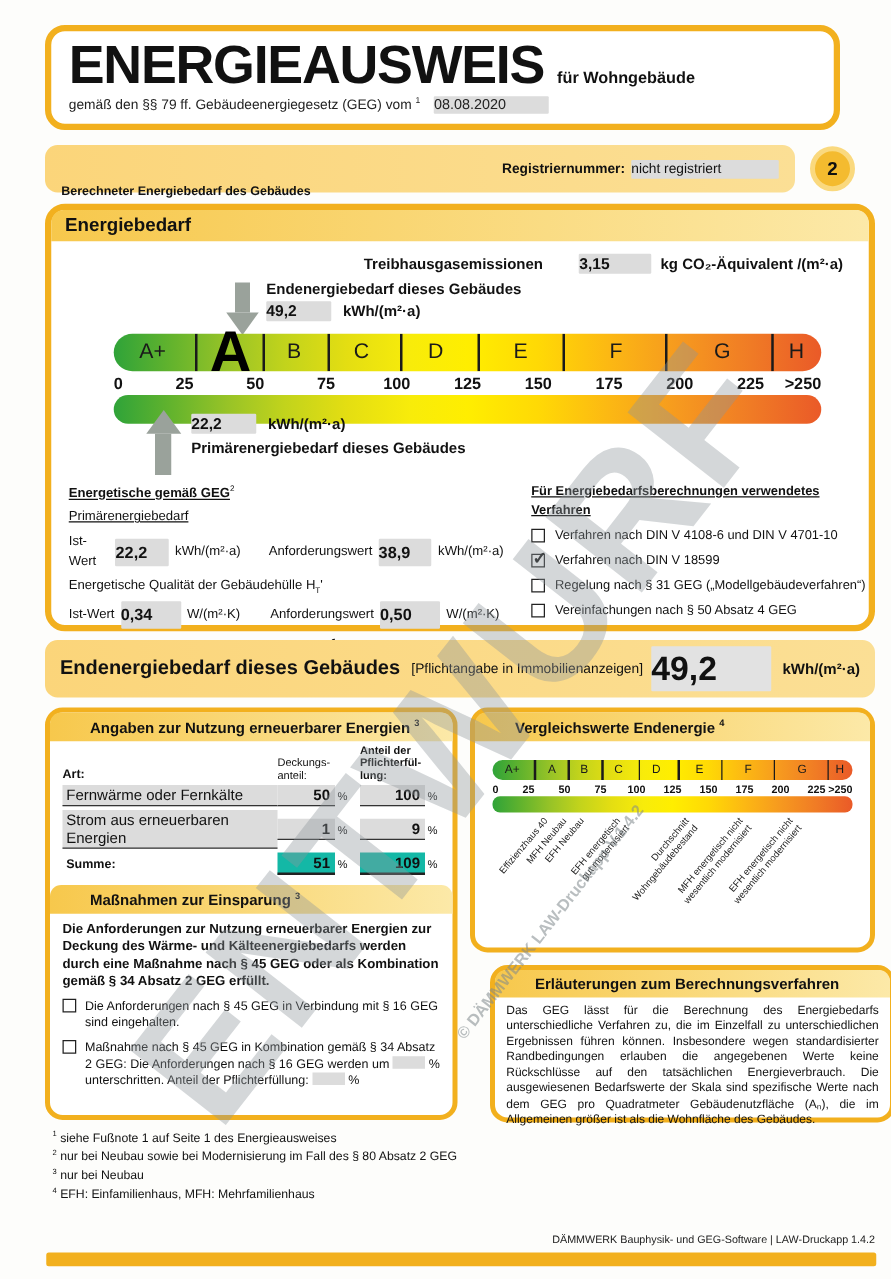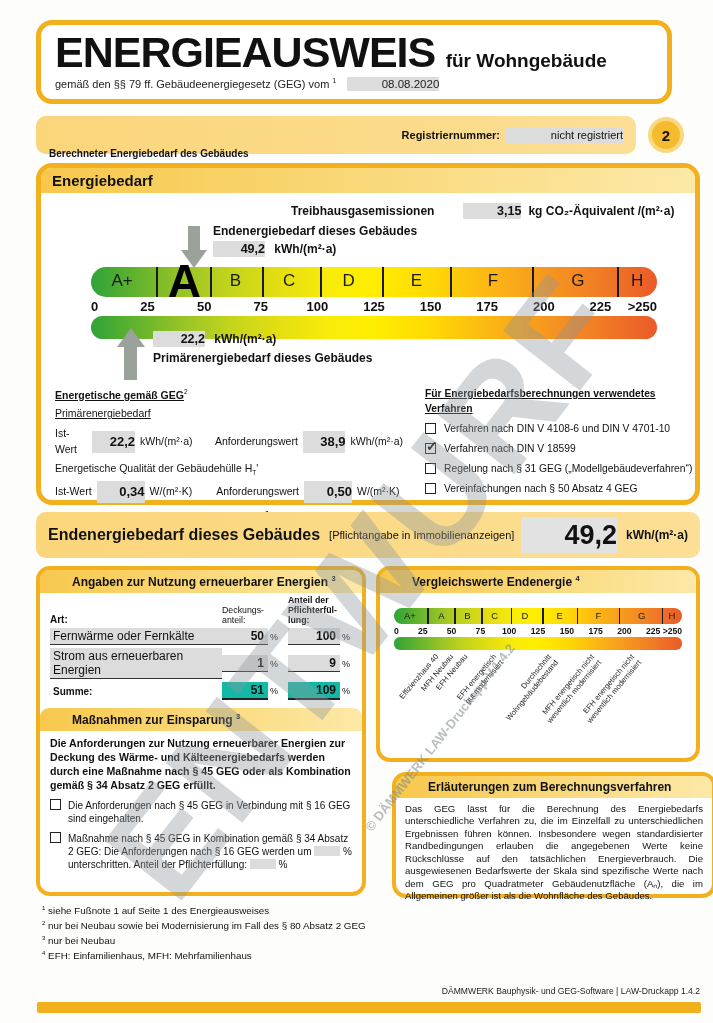--- a/index.html
+++ b/index.html
@@ -3,31 +3,31 @@
 <meta charset="utf-8">
 <style>
   * { margin:0; padding:0; box-sizing:border-box; }
   body { background:#e8e8e8; font-family:"Liberation Sans", sans-serif; }
   .page { position:relative; width:713px; height:1023px; background:#fdfdfb; margin:0 auto; overflow:hidden; color:#111; }
 
   
   .goldbox { border:5px solid #f2b01e; border-radius:16px; background:#fff; position:absolute; }
   .strip { background:linear-gradient(90deg,#f7c84c,#fce9a8); border-radius:10px 10px 0 0; padding:4px 11px; font-weight:bold; }
   .banner { position:absolute; background:linear-gradient(90deg,#fbd57a,#fbdf95); border-radius:10px; display:flex; align-items:center; }
-  .field { background:#dcdcdc; display:inline-block; text-align:right; font-weight:bold; border-radius:1px; }
+  .field { background:#dcdcdc; display:inline-block; text-align:left; font-weight:bold; border-radius:1px; }
   .cb { width:11px; height:11px; border:1.5px solid #222; display:inline-block; position:relative; background:#fff; flex:none; vertical-align:-1px; }
   .cb .mark { position:absolute; left:0px; top:-8px; font-size:14px; font-weight:bold; color:#111; }
   sup { font-size:0.62em; }
   sub { font-size:0.62em; }
   .und { text-decoration:underline; }
 
   
   .header-box { left:36px; top:20px; width:636px; height:84px; padding:4px 14px; }
   .h-title { font-size:43px; font-weight:bold; letter-spacing:-1px; line-height:46px; display:inline; }
-  .h-sub { font-size:19px; font-weight:bold; margin-left:6px; }
+  .h-sub { font-size:13px; font-weight:bold; margin-left:6px; }
   .h-law { font-size:11px; margin-top:2px; color:#222; }
   .h-law .field { width:92px; font-weight:normal; font-size:11.5px; margin-left:8px; padding:1px 0; }
 
   
   .reg-banner { left:36px; top:116px; width:600px; height:38px; padding:0 13px; }
   .reg-title { font-size:10px; font-weight:bold;margin-top:36px; }
   .reg-label { font-size:11px; font-weight:bold; margin-left:auto; }
   .reg-banner .field { width:118px; font-weight:normal; font-size:11px; margin-left:5px; padding:1.5px 0; }
   .page-badge { position:absolute; left:648px; top:117px; width:36px; height:36px; border-radius:50%; background:#f4bb2f; border:4px solid #fad97e; display:flex; align-items:center; justify-content:center; font-weight:bold; font-size:15px; }
 

